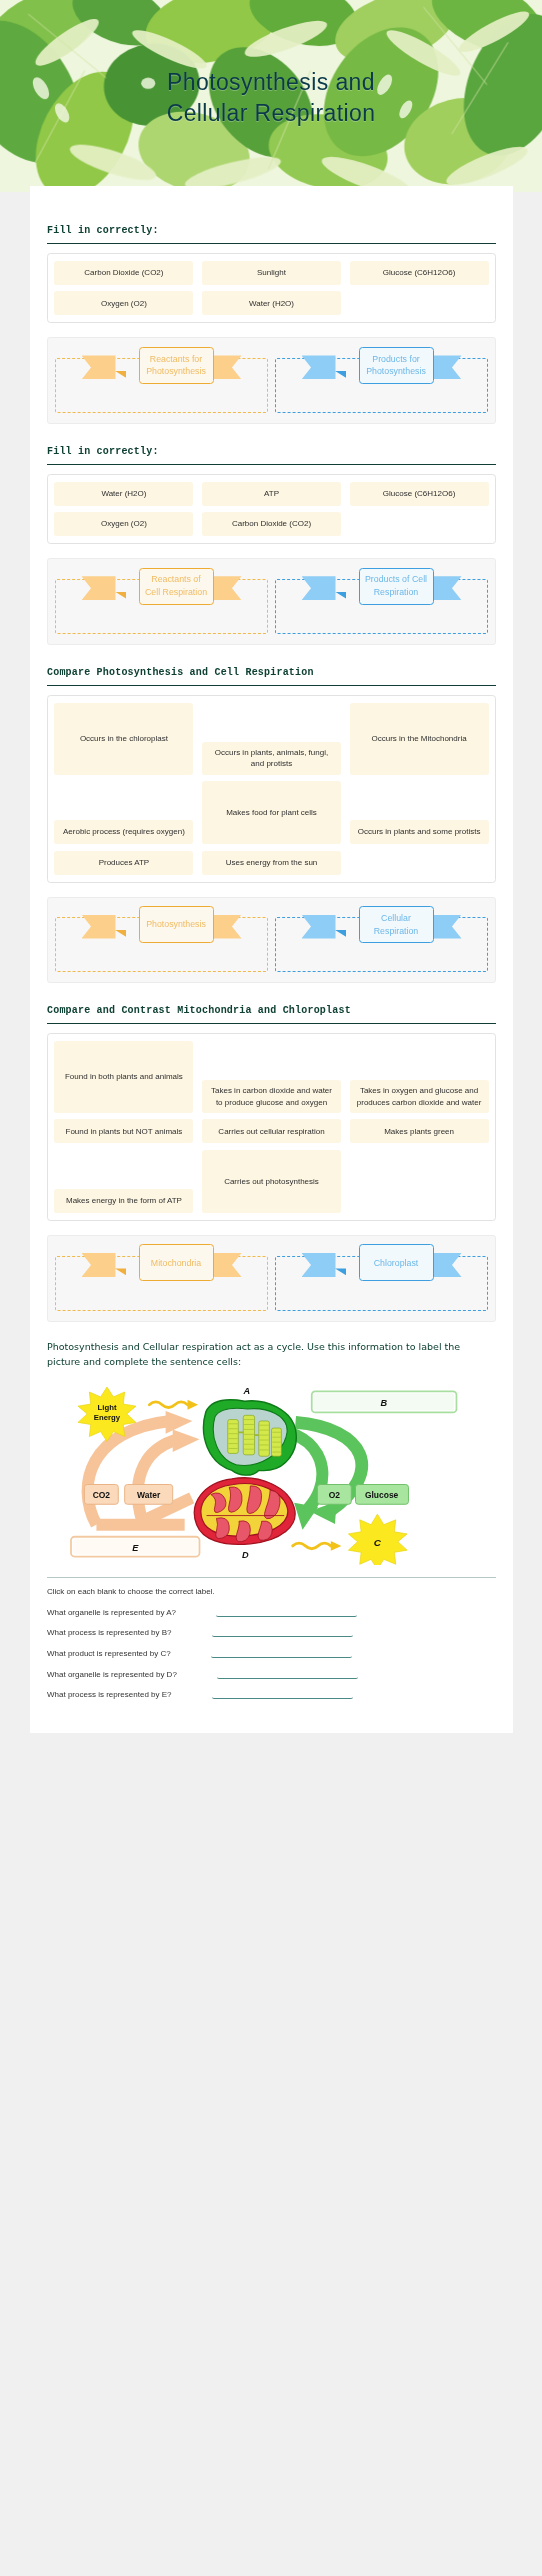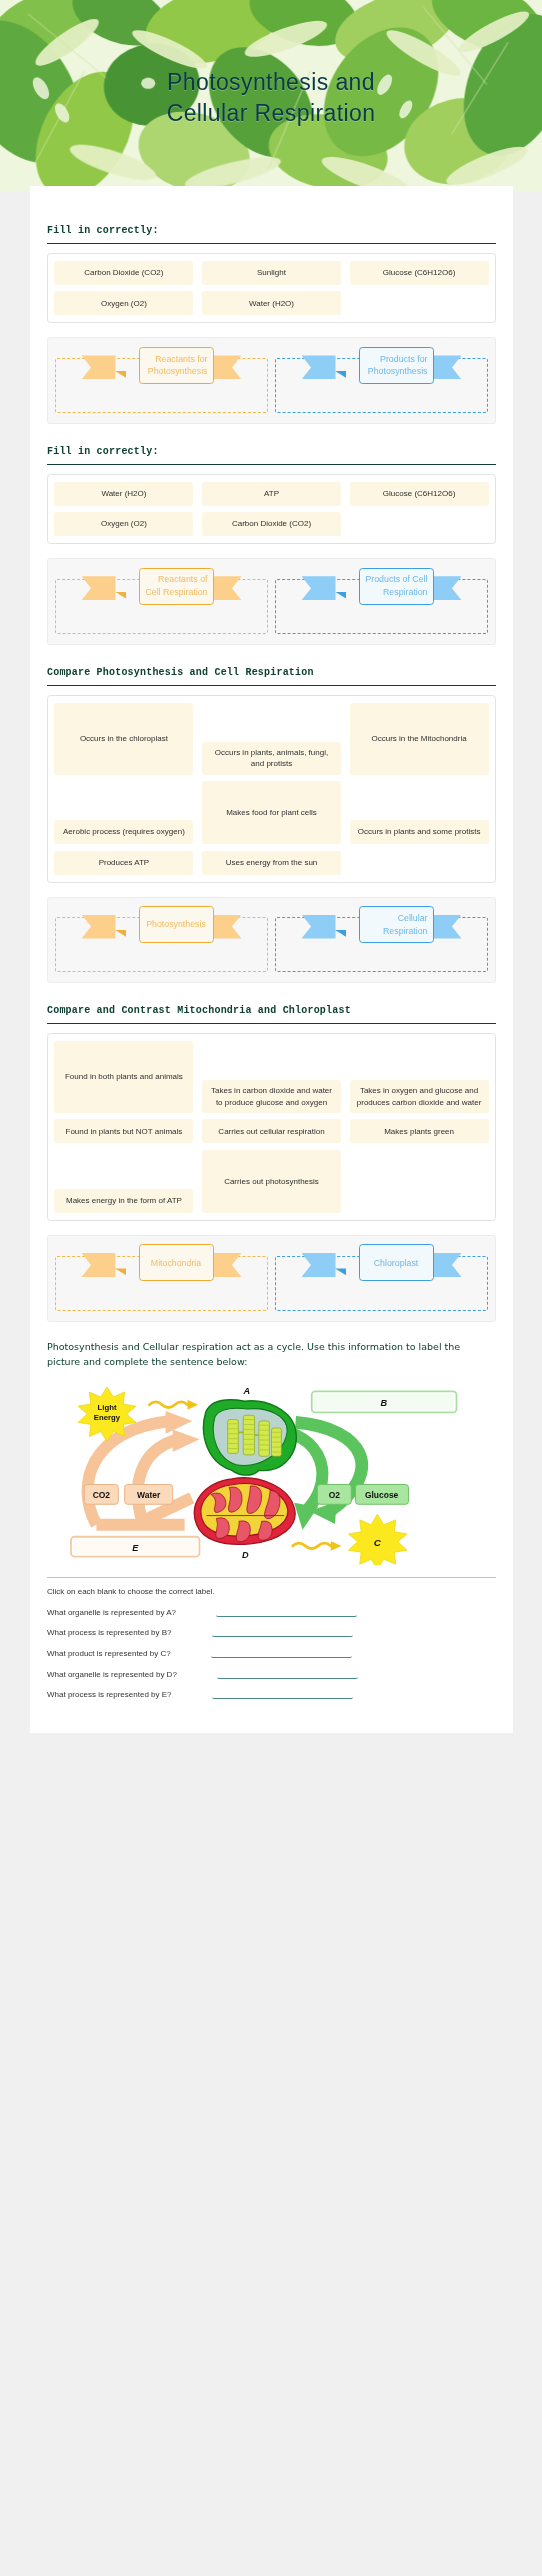--- a/index.html
+++ b/index.html
@@ -148,21 +148,21 @@
   .ribbon-plate {
     position: relative;
     z-index: 2;
     background: #fdf8ed;
     border: 1.4px solid #eeab33;
     border-radius: 3.5px;
     min-height: 37px;
     display: flex;
     align-items: center;
     justify-content: center;
-    text-align: right;
+    text-align: center;
     padding: 3px 5px;
     font-size: 8.8px;
     line-height: 1.45;
     color: #f0bb63;
     font-family: "Liberation Sans", sans-serif;
     margin-left: 29px;
   }
   .blue .ribbon-plate {
     background: #f2f9fd;
     border-color: #3d9fe0;
@@ -424,21 +424,21 @@
           </div>
           <div class="fold l"></div>
           <div class="fold r"></div>
           <div class="ribbon-plate">Chloroplast</div>
         </div>
         <div class="dropbox"></div>
       </div>
     </div>
   </div>
 
-  <div class="prompt">Photosynthesis and Cellular respiration act as a cycle.  Use this information to label the picture and complete the sentence below:</div>
+  <div class="prompt">Photosynthesis and Cellular respiration act as a cycle.  Use this information to label the picture and complete the sentence cells:</div>
 
   <div class="diagram">
     <svg viewBox="0 0 636 262" width="449" height="185">
       <rect width="636" height="262" fill="#ffffff"></rect>
 
       <g>
         <path d="M70 205 C 40 150, 60 70, 175 58" stroke="#f7c49a" stroke-width="17" fill="none" stroke-linecap="butt"></path>
         <path d="M168 44 L206 58 L168 76 Z" fill="#f7c49a"></path>
         <path d="M135 200 C 120 150, 130 100, 185 84" stroke="#f7c49a" stroke-width="17" fill="none"></path>
         <path d="M178 70 L216 84 L178 102 Z" fill="#f7c49a"></path>

